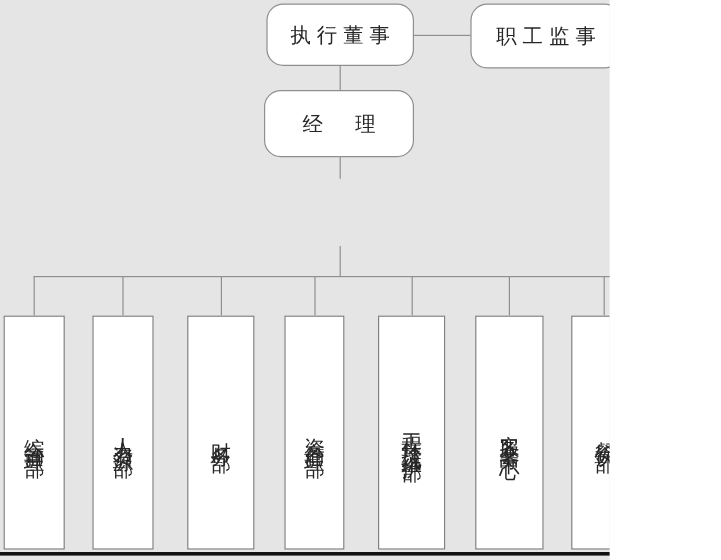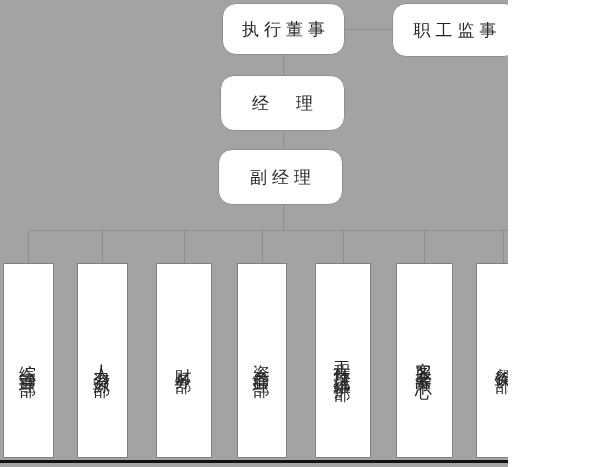--- a/index.html
+++ b/index.html
@@ -4,21 +4,21 @@
 <style>
   html, body {
     margin: 0;
     padding: 0;
     background: #ffffff;
   }
   .canvas {
     position: relative;
     width: 508px;
     height: 467px;
-    background: #a3a3a3;
+    background: #e5e5e5;
     font-family: "DejaVu Serif", "Liberation Serif", serif;
     color: #262626;
     overflow: hidden;
   }
   
   .node {
     position: absolute;
     border: 1px solid #8f8f8f;
     border-radius: 14px;
     background: #ffffff;
@@ -78,23 +78,20 @@
   </div>
 
   <div class="node" style="left:392px; top:3px; width:126px; height:54px;">
     <span>职工监事</span>
   </div>
 
   <div class="node" style="left:220px; top:75px; width:125px; height:56px;justify-content:center;">
     <span>经　理</span>
   </div>
 
-  <div class="node" style="left:218px; top:149px; width:125px; height:56px;">
-    <span>副经理</span>
-  </div>
 
   <div class="line h" style="left:345px; top:29px; width:47px;"></div>
   <div class="line v" style="left:283px; top:55px; height:20px;"></div>
   <div class="line v" style="left:283px; top:131px; height:18px;"></div>
   <div class="line v" style="left:283px; top:205px; height:25px;"></div>
   <div class="line h" style="left:28px; top:230px; width:546px;"></div>
 
   <div class="line v" style="left:28px;  top:230px; height:33px;"></div>
   <div class="line v" style="left:102px; top:230px; height:33px;"></div>
   <div class="line v" style="left:184px; top:230px; height:33px;"></div>

